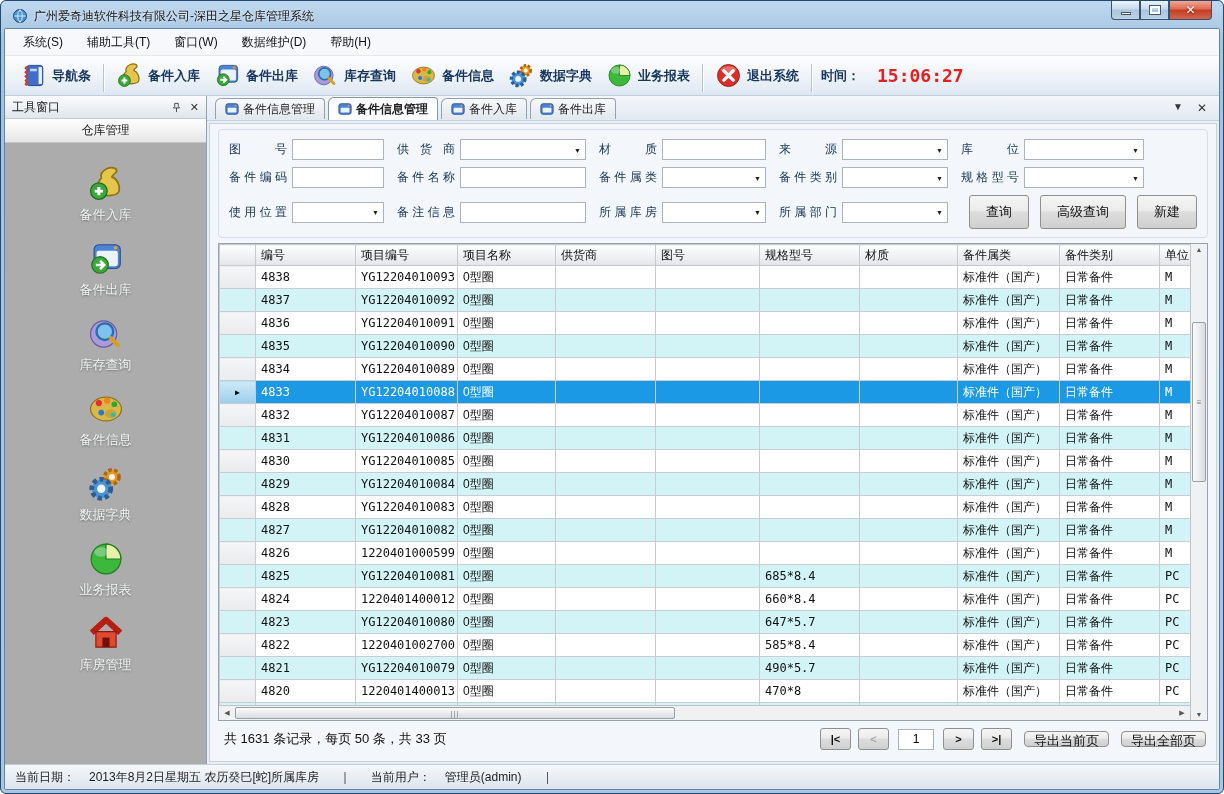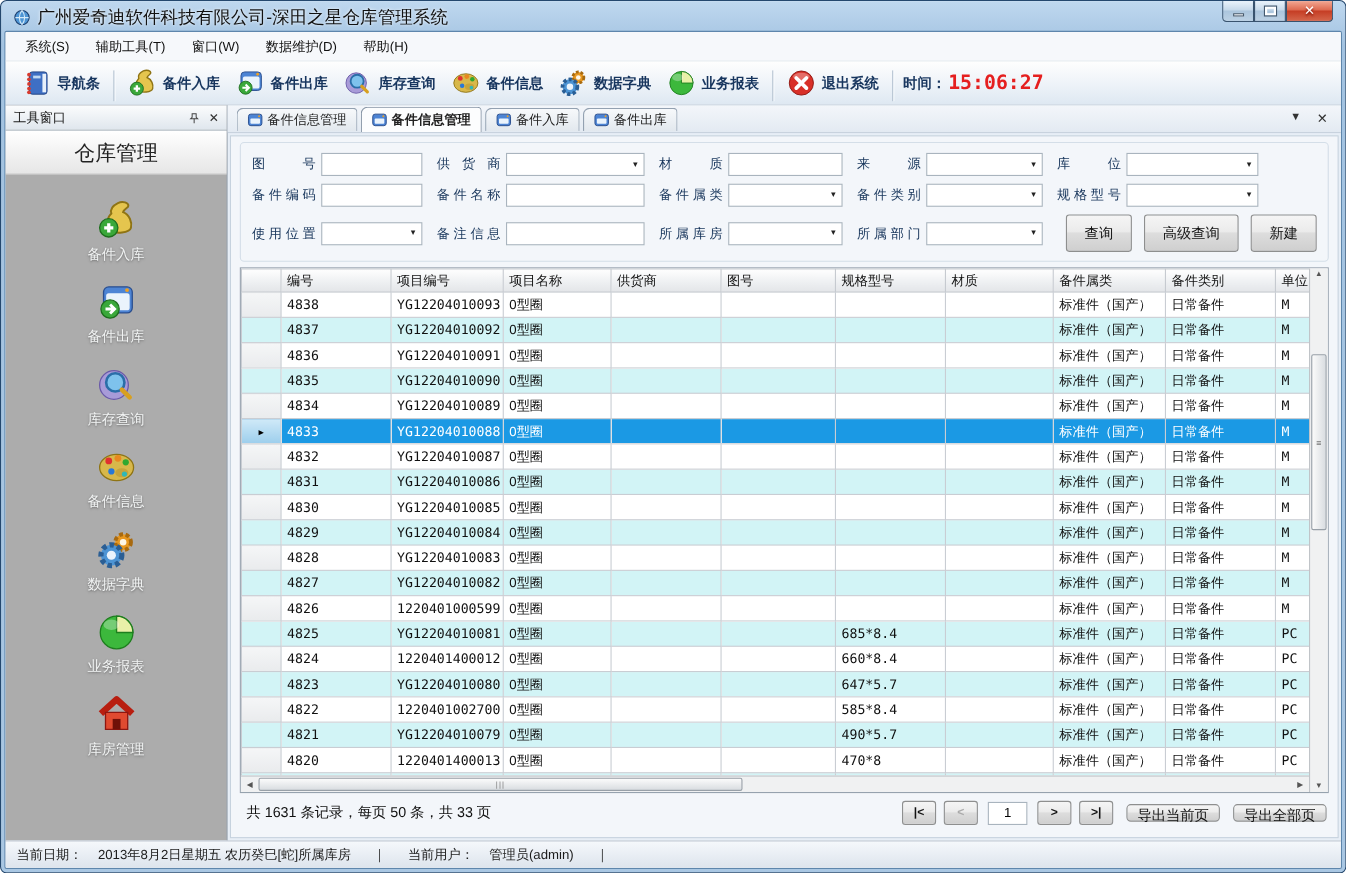--- a/index.html
+++ b/index.html
@@ -2,53 +2,53 @@
 <html><head>
 <meta charset="utf-8">
 <style>
   * { box-sizing: border-box; margin: 0; padding: 0; }
   html,body { width:1224px; height:794px; overflow:hidden; font-family:"Liberation Sans","DejaVu Sans",sans-serif; }
   .window { width:1224px; height:794px; border:1px solid #24486E; border-radius:6px;
             background:linear-gradient(#BFD8EF,#A3C3E1 40px,#A9C7E3); padding:3px; display:flex; flex-direction:column; }
   
   .titlebar { height:24px; display:flex; align-items:center; gap:6px; padding:0 8px; position:relative; flex:none; }
   .titlebar .ticon { width:16px; height:16px; flex:none; }
-  .titlebar .ttext { font-size:16px; color:#111; text-shadow:0 0 3px #fff; }
+  .titlebar .ttext { font-size:12px; color:#111; text-shadow:0 0 3px #fff; }
   .win-controls { position:absolute; top:-3px; right:8px; display:flex; }
   .wc { width:29px; height:19px; border:1px solid #39536E; border-top:none; display:flex; align-items:center; justify-content:center;
         background:linear-gradient(#EAF3FB,#C6D9EA 45%,#ABC5DD 50%,#BCD1E4); }
   .wc.min { border-radius:0 0 0 4px; }
   .wc.close { width:43px; border-radius:0 0 4px 0; background:linear-gradient(#F2A792,#DD6A50 45%,#C53D24 50%,#D4664B);
         color:#fff; font-size:12px; font-weight:700; text-shadow:0 1px 2px #7E1408; }
   .glyph-min { width:10px; height:3px; background:#fff; border:1px solid #44596E; margin-top:7px; }
   .glyph-max { width:10px; height:8px; border:2px solid #fff; outline:1px solid #44596E; }
   
   .inner { flex:1; display:flex; flex-direction:column; border:1px solid #5E86AC; border-radius:2px; background:#EFF2F6; overflow:hidden; min-height:0; }
   .menubar { height:27px; flex:none; background:#F6F8FB; border-bottom:1px solid #E4E9EF; display:flex; align-items:center; padding-left:6px; }
   .menu-item { padding:5px 12px; font-size:12px; color:#111; }
   
   .toolbar { height:40px; flex:none; background:linear-gradient(#FEFEFE,#EDF2F8 55%,#DEE8F2); border-bottom:1px solid #C2CEDA;
              display:flex; align-items:center; padding:0 8px; }
   .tbtn { display:flex; align-items:center; gap:5px; padding:3px 7px; border-radius:3px; }
   .tlabel { font-size:13px; font-weight:700; color:#17355E; }
   .tsep { width:1px; height:28px; background:#B6C4D2; box-shadow:1px 0 0 #FBFDFF; margin:0 5px; }
-  .time-wrap { display:flex; align-items:center; gap:2px; margin-left:4px; }
+  .time-wrap { display:flex; align-items:center; gap:17px; margin-left:4px; }
   .time-label { font-size:13px; font-weight:700; color:#17355E; }
   .time-value { font-size:18px; font-weight:700; color:#E51F1F; font-family:"DejaVu Sans Mono","Liberation Mono",monospace; }
   .icon { display:inline-flex; }
   .icon svg { width:100%; height:100%; }
   
   .main { flex:1; display:flex; min-height:0; }
   .sidebar { width:202px; flex:none; display:flex; flex-direction:column; border-right:1px solid #93A1AF; background:#ACACAC; }
   .sb-header { height:23px; flex:none; background:linear-gradient(#FBFCFD,#DFE6ED); border-bottom:1px solid #C2CAD2;
                display:flex; align-items:center; gap:8px; padding:0 7px; font-size:12px; color:#1A1A1A; }
   .sb-header .sp { flex:1; }
   .sb-hicon { font-size:11px; color:#333; }
-  .sb-group { height:40px; flex:none; background:linear-gradient(#FFFFFF,#E6E6E6); border-bottom:1px solid #C6C6C6;
-              display:flex; align-items:center; justify-content:center; font-size:19px; color:#222; }
+  .sb-group { height:24px; flex:none; background:linear-gradient(#FFFFFF,#E6E6E6); border-bottom:1px solid #C6C6C6;
+              display:flex; align-items:center; justify-content:center; font-size:12px; color:#222; }
   .sb-items { flex:1; display:flex; flex-direction:column; align-items:center; padding-top:22px; gap:16px; overflow:hidden; }
   .sb-item { display:flex; flex-direction:column; align-items:center; gap:3px; }
   .sb-item .icon { width:38px; height:38px; }
   .sb-label { font-size:13px; color:#F2F4F4; text-shadow:0 1px 2px rgba(60,60,60,.6); }
   
   .content { flex:1; display:flex; flex-direction:column; min-width:0; background:#E7EEF6; }
   .tabbar { height:25px; flex:none; display:flex; align-items:flex-end; padding-left:8px; position:relative;
             background:linear-gradient(#F3F6FA,#E3EAF2); border-bottom:1px solid #C8D2DE; }
   .tab { display:flex; align-items:center; gap:4px; height:21px; padding:0 9px; font-size:12px; color:#222; margin-right:3px;
          background:linear-gradient(#F7F9FB,#E2E8EE); border:1px solid #93A1B1; border-bottom:none; border-radius:6px 4px 0 0; }

